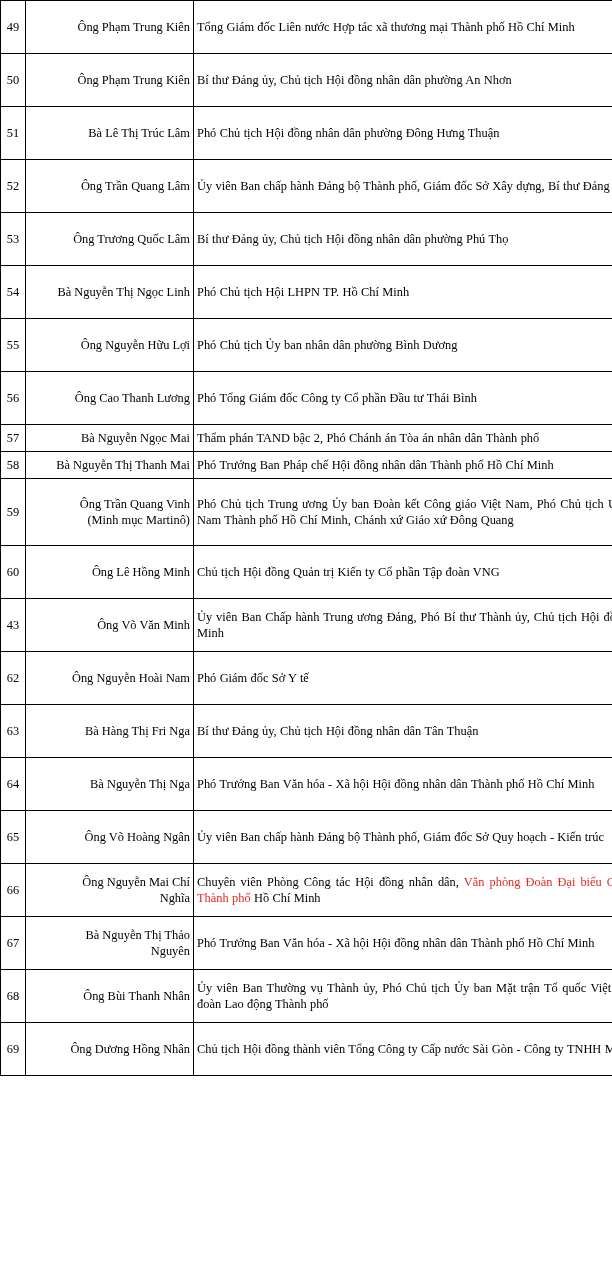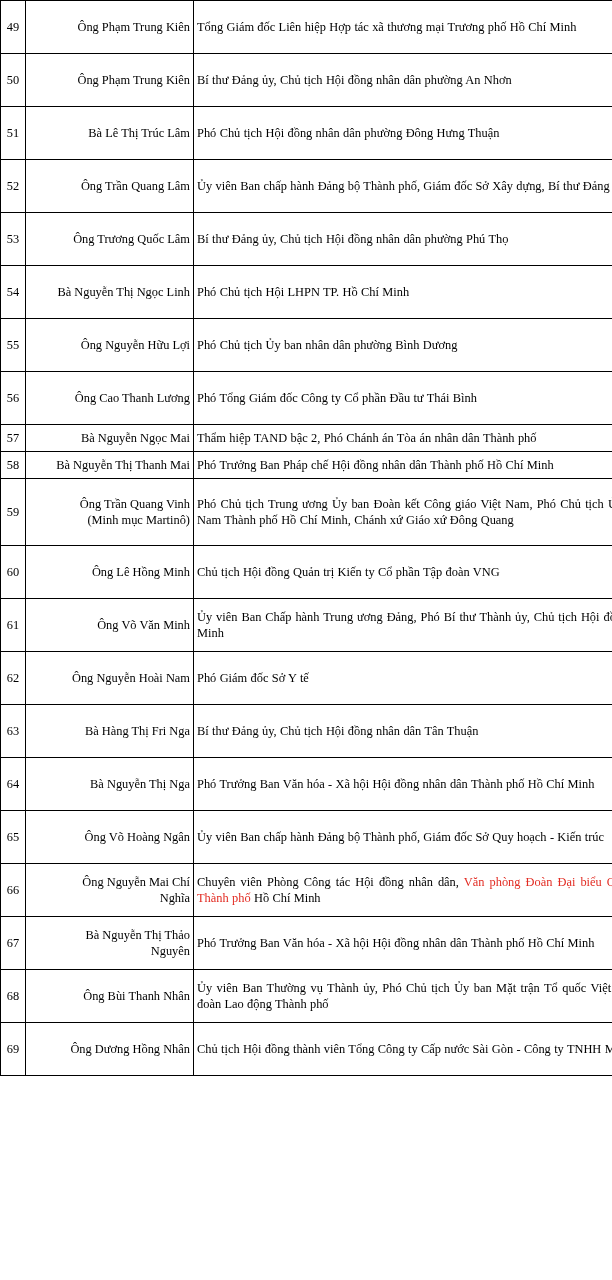--- a/index.html
+++ b/index.html
@@ -93,21 +93,21 @@
     <colgroup>
       <col class="c-num">
       <col class="c-name">
       <col class="c-title">
     </colgroup>
     <tbody id="roster-body">
 
     <tr class="h-tall">
           <td class="num">49</td>
           <td class="name">Ông Phạm Trung Kiên</td>
-          <td class="title"><span>Tổng Giám đốc Liên hiệp Hợp tác xã thương mại Trương phố Hồ Chí Minh</span></td>
+          <td class="title"><span>Tổng Giám đốc Liên nước Hợp tác xã thương mại Thành phố Hồ Chí Minh</span></td>
         </tr>
         <tr class="h-tall">
           <td class="num">50</td>
           <td class="name">Ông Phạm Trung Kiên</td>
           <td class="title"><span>Bí thư Đảng ủy, Chủ tịch Hội đồng nhân dân phường An Nhơn</span></td>
         </tr>
         <tr class="h-tall">
           <td class="num">51</td>
           <td class="name">Bà Lê Thị Trúc Lâm</td>
           <td class="title"><span>Phó Chủ tịch Hội đồng nhân dân phường Đông Hưng Thuận</span></td>
@@ -133,42 +133,42 @@
           <td class="title"><span>Phó Chủ tịch Ủy ban nhân dân phường Bình Dương</span></td>
         </tr>
         <tr class="h-tall">
           <td class="num">56</td>
           <td class="name">Ông Cao Thanh Lương</td>
           <td class="title"><span>Phó Tổng Giám đốc Công ty Cổ phần Đầu tư Thái Bình</span></td>
         </tr>
         <tr class="h-short">
           <td class="num">57</td>
           <td class="name">Bà Nguyễn Ngọc Mai</td>
-          <td class="title single"><span>Thẩm hiệp TAND bậc 2, Phó Chánh án Tòa án nhân dân Thành phố</span></td>
+          <td class="title single"><span>Thẩm phán TAND bậc 2, Phó Chánh án Tòa án nhân dân Thành phố</span></td>
         </tr>
         <tr class="h-short">
           <td class="num">58</td>
           <td class="name">Bà Nguyễn Thị Thanh Mai</td>
           <td class="title single"><span>Phó Trưởng Ban Pháp chế Hội đồng nhân dân Thành phố Hồ Chí Minh</span></td>
         </tr>
         <tr class="h-xtall name-wrap">
           <td class="num">59</td>
           <td class="name">
             <div>Ông Trần Quang Vinh</div>
             <div>(Minh mục Martinô)</div>
           </td>
           <td class="title"><span>Phó Chủ tịch Trung ương Ủy ban Đoàn kết Công giáo Việt Nam, Phó Chủ tịch Ủy ban Đoàn kết Công giáo Việt Nam Thành phố Hồ Chí Minh, Chánh xứ Giáo xứ Đông Quang</span></td>
         </tr>
         <tr class="h-tall">
           <td class="num">60</td>
           <td class="name">Ông Lê Hồng Minh</td>
           <td class="title"><span>Chủ tịch Hội đồng Quản trị Kiến ty Cổ phần Tập đoàn VNG</span></td>
         </tr>
         <tr class="h-tall">
-          <td class="num">61</td>
+          <td class="num">43</td>
           <td class="name">Ông Võ Văn Minh</td>
           <td class="title"><span>Ủy viên Ban Chấp hành Trung ương Đảng, Phó Bí thư Thành ủy, Chủ tịch Hội đồng nhân dân Thành phố Hồ Chí Minh</span></td>
         </tr>
         <tr class="h-tall">
           <td class="num">62</td>
           <td class="name">Ông Nguyễn Hoài Nam</td>
           <td class="title"><span>Phó Giám đốc Sở Y tế</span></td>
         </tr>
         <tr class="h-tall">
           <td class="num">63</td>

